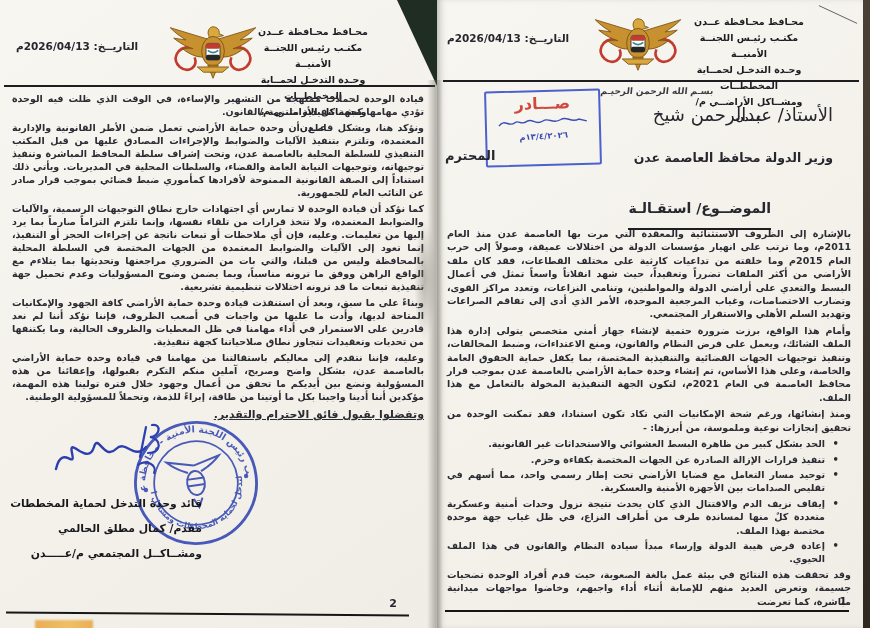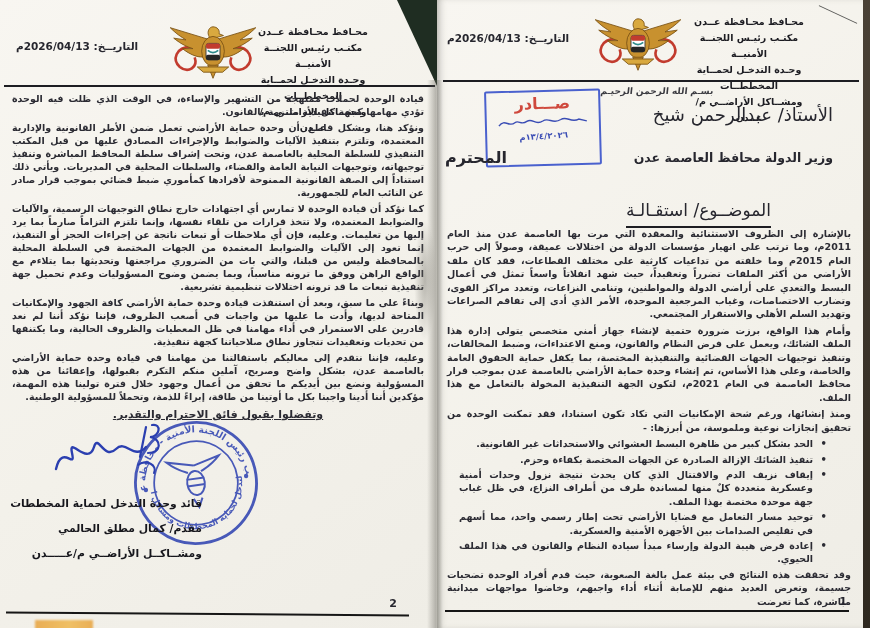--- a/index.html
+++ b/index.html
@@ -40,34 +40,34 @@
   .basmala{position:absolute;top:86px;left:150px;width:140px;text-align:center;
     font-size:9px;font-weight:bold;color:#3a3a40;transform:skewX(-6deg);letter-spacing:.5px;}
   .issued-stamp{position:absolute;top:90px;left:48px;width:116px;height:76px;
     border:2.5px solid #3c55cc;border-radius:2px;transform:rotate(-1.5deg);
     display:flex;flex-direction:column;align-items:center;padding-top:3px;box-sizing:border-box;opacity:.92;}
   .issued-title{color:#cc3b2e;font-weight:bold;font-size:16px;line-height:18px;}
   .issued-squiggle{width:96px;height:18px;}
   .issued-date{color:#2b3fb0;font-size:8.5px;font-weight:bold;transform:rotate(-2deg);}
   .recipient-name{position:absolute;top:104px;right:30px;font-weight:normal;font-size:18px;}
   .recipient-title{position:absolute;top:142px;right:30px;font-weight:bold;font-size:12.5px;margin-top:8px;}
-  .honorific{position:absolute;top:148px;left:8px;font-weight:bold;font-size:16px;text-align:right;}
+  .honorific{position:absolute;top:148px;left:8px;font-weight:bold;font-size:13px;text-align:right;}
   .greeting{position:absolute;top:177px;right:52px;font-weight:bold;font-size:11px;}
-  .subject{position:absolute;top:200px;right:92px;font-weight:normal;font-size:17px;
-    border-bottom:2px solid #1d1d22;padding-bottom:6px;}
+  .subject{position:absolute;top:200px;right:92px;font-weight:bold;font-size:14px;
+    border-bottom:2px solid #1d1d22;padding-bottom:12px;}
 
   .body-text{position:absolute;top:227px;right:12px;left:10px;
     font-size:9.5px;font-weight:bold;line-height:13.4px;text-align:justify;color:#2b2b33;}
   .body-text p{margin:0 0 3px 0;}
   .page-left .body-text{top:92px;left:12px;right:13px;line-height:13px;}
-  ul.achievements{margin:2px 12px;padding:0 26px 0 0;list-style:none;}
+  ul.achievements{margin:2px 0;padding:0 26px 0 0;list-style:none;}
   ul.achievements li{position:relative;margin:0 0 2px 0;text-align:justify;}
   ul.achievements li::before{content:"•";position:absolute;right:-14px;top:0;font-size:10px;}
 
-  .closing-line{margin-top:5px;font-weight:bold;font-size:11px;text-align:center;
+  .closing-line{margin-top:5px;font-weight:bold;font-size:11px;text-align:right;
     text-decoration:underline;text-decoration-thickness:1px;}
 
   
   .sig-area{position:relative;height:170px;margin-top:2px;}
   .round-stamp{position:absolute;left:118px;top:-6px;width:132px;height:132px;opacity:.85;
     transform:rotate(-8deg);}
   .sig-squiggle{position:absolute;left:30px;top:-10px;width:150px;height:86px;}
   .sig-block{position:absolute;right:222px;left:18px;top:68px;text-align:right;
     font-weight:bold;font-size:10.8px;line-height:25px;color:#16161c;white-space:nowrap;}
   .orange-smudge{position:absolute;left:35px;bottom:-2px;width:58px;height:10px;
@@ -127,23 +127,23 @@
     <div class="recipient-title">وزير الدولة محافظ العاصمة عدن</div>
     <div class="honorific">المحترم</div>
     <div class="subject">الموضــوع/ استقـالـة</div>
 
     <div class="body-text">
       <p>بالإشارة إلى الظروف الاستثنائية والمعقدة التي مرت بها العاصمة عدن منذ العام 2011م، وما ترتب على انهيار مؤسسات الدولة من اختلالات عميقة، وصولاً إلى حرب العام 2015م وما خلفته من تداعيات كارثية على مختلف القطاعات، فقد كان ملف الأراضي من أكثر الملفات تضرراً وتعقيداً، حيث شهد انفلاتاً واسعاً تمثل في أعمال البسط والتعدي على أراضي الدولة والمواطنين، وتنامي النزاعات، وتعدد مراكز القوى، وتضارب الاختصاصات، وغياب المرجعية الموحدة، الأمر الذي أدى إلى تفاقم الصراعات وتهديد السلم الأهلي والاستقرار المجتمعي.</p>
       <p>وأمام هذا الواقع، برزت ضرورة حتمية لإنشاء جهاز أمني متخصص يتولى إدارة هذا الملف الشائك، ويعمل على فرض النظام والقانون، ومنع الاعتداءات، وضبط المخالفات، وتنفيذ توجيهات الجهات القضائية والتنفيذية المختصة، بما يكفل حماية الحقوق العامة والخاصة، وعلى هذا الأساس، تم إنشاء وحدة حماية الأراضي بالعاصمة عدن بموجب قرار محافظ العاصمة في العام 2021م، لتكون الجهة التنفيذية المخولة بالتعامل مع هذا الملف.</p>
       <p>ومنذ إنشائها، ورغم شحة الإمكانيات التي تكاد تكون استنادا، فقد تمكنت الوحدة من تحقيق إنجازات نوعية وملموسة، من أبرزها: -</p>
       <ul class="achievements">
         <li>الحد بشكل كبير من ظاهرة البسط العشوائي والاستحداثات غير القانونية.</li>
-        <li>تنفيذ الشائك الإزالة الصادرة عن الجهات المختصة بكفاءة وحزم.</li>
+        <li>تنفيذ قرارات الإزالة الصادرة عن الجهات المختصة بكفاءة وحزم.</li>
+        <li>توحيد مسار التعامل مع قضايا الأراضي تحت إطار رسمي واحد، مما أسهم في تقليص الصدامات بين الأجهزة الأمنية والعسكرية.</li>
         <li>إيقاف نزيف الدم والاقتتال الذي كان يحدث نتيجة نزول وحدات أمنية وعسكرية متعددة كلٌ منها لمساندة طرف من أطراف النزاع، في ظل غياب جهة موحدة مختصة بهذا الملف.</li>
-        <li>توحيد مسار التعامل مع قضايا الأراضي تحت إطار رسمي واحد، مما أسهم في تقليص الصدامات بين الأجهزة الأمنية والعسكرية.</li>
         <li>إعادة فرض هيبة الدولة وإرساء مبدأ سيادة النظام والقانون في هذا الملف الحيوي.</li>
       </ul>
       <p>وقد تحققت هذه النتائج في بيئة عمل بالغة الصعوبة، حيث قدم أفراد الوحدة تضحيات جسيمة، وتعرض العديد منهم للإصابة أثناء أداء واجبهم، وخاضوا مواجهات ميدانية مباشرة، كما تعرضت</p>
     </div>
 
     <div class="footer-line"></div>
     <div class="page-num">1</div>
   </div>
 
   <div class="page page-left">
@@ -207,21 +207,21 @@
             <path d="M60 44 L36 38 C44 46 50 48 54 50 M60 44 L84 38 C76 46 70 48 66 50"></path>
             <ellipse cx="60" cy="60" rx="8" ry="11"></ellipse>
             <path d="M56 74 L60 82 L64 74"></path>
             <path d="M52 56 h16 M52 62 h16"></path>
           </g>
         </svg>
 
         <div class="sig-block">
           <div>قائد وحدة التدخل لحماية المخططات</div>
           <div>مقدم/ كمال مطلق الحالمي</div>
-          <div>ومشــاكــل الأراضــي م/عـــــدن</div>
+          <div>ومشــاكــل المجتمعي م/عـــــدن</div>
         </div>
       </div>
     </div>
 
     <div class="orange-smudge"></div>
     <div class="footer-line"></div>
     <div class="page-num">2</div>
   </div>
 
   <div class="seam"></div>

